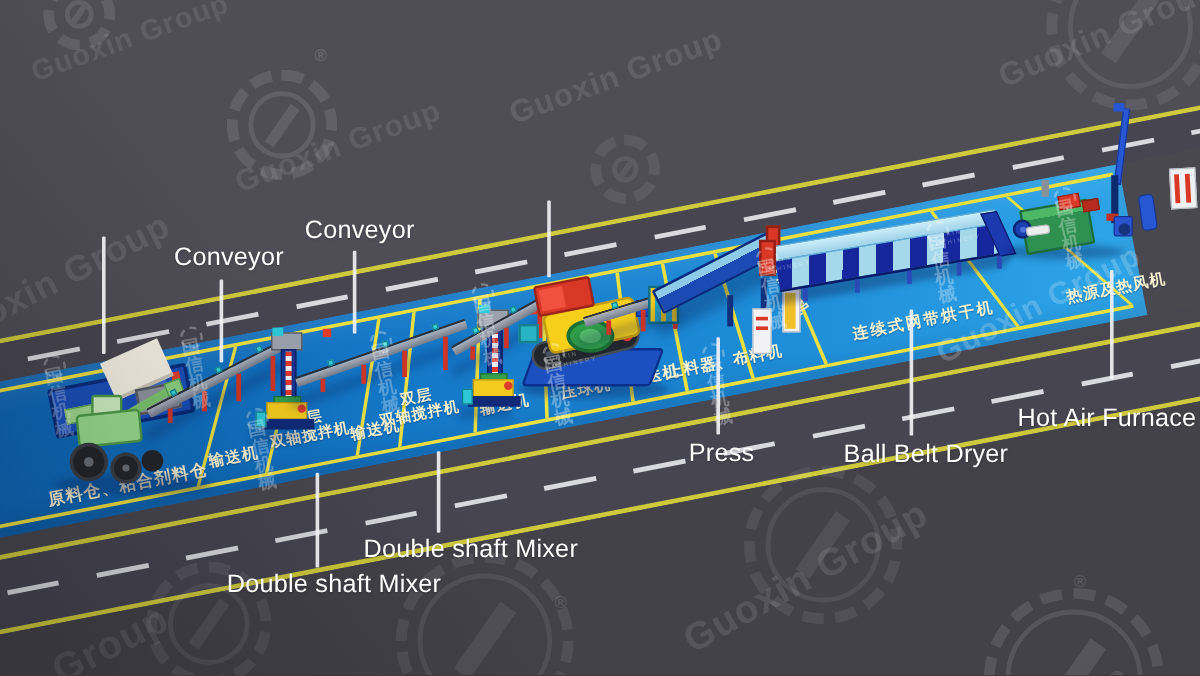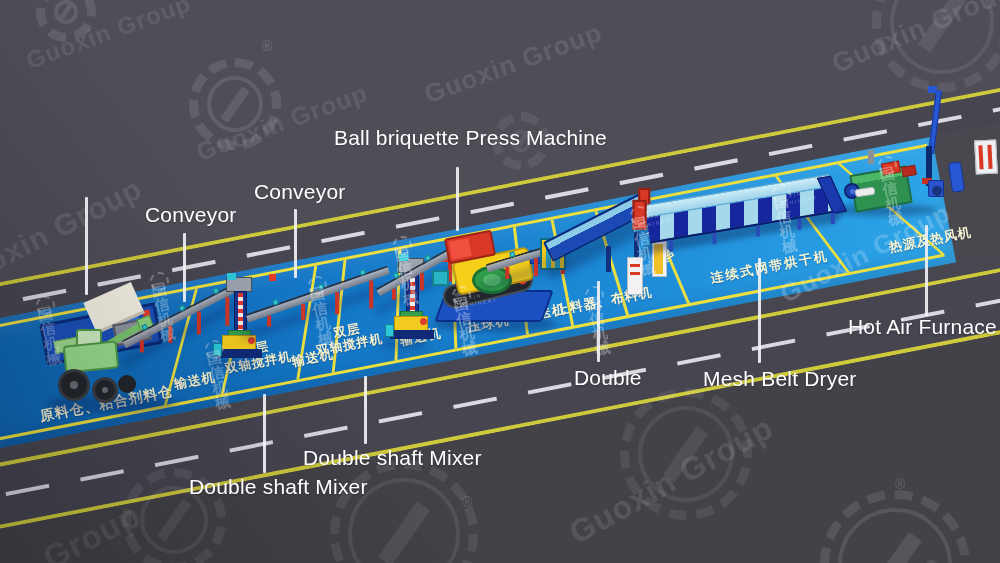--- a/index.html
+++ b/index.html
@@ -400,20 +400,19 @@
   <div class="leader" style="left:294px;top:209px;height:69px"></div>
   <div class="leader" style="left:456px;top:167px;height:64px"></div>
   <div class="leader" style="left:263px;top:394px;height:79px"></div>
   <div class="leader" style="left:364px;top:376px;height:68px"></div>
   <div class="leader" style="left:597px;top:281px;height:81px"></div>
   <div class="leader" style="left:758px;top:258px;height:105px"></div>
   <div class="leader" style="left:925px;top:225px;height:91px"></div>
 
   <div class="elabel" style="left:145px;top:203px">Conveyor</div>
   <div class="elabel" style="left:254px;top:180px">Conveyor</div>
-  <div class="elabel" style="left:334px;top:126px">Ball briquette Press Machine</div>
   <div class="elabel" style="left:189px;top:475px">Double shaft Mixer</div>
   <div class="elabel" style="left:303px;top:446px">Double shaft Mixer</div>
-  <div class="elabel" style="left:574px;top:366px">Double</div>
-  <div class="elabel" style="left:703px;top:367px">Mesh Belt Dryer</div>
-  <div class="elabel" style="left:848px;top:315px">Hot Air Furnace</div>
+  <div class="elabel" style="left:574px;top:366px">Press</div>
+  <div class="elabel" style="left:703px;top:367px">Ball Belt Dryer</div>
+  <div class="elabel" style="left:848px;top:337px">Hot Air Furnace</div>
 
 </div>
 
 </body></html>

